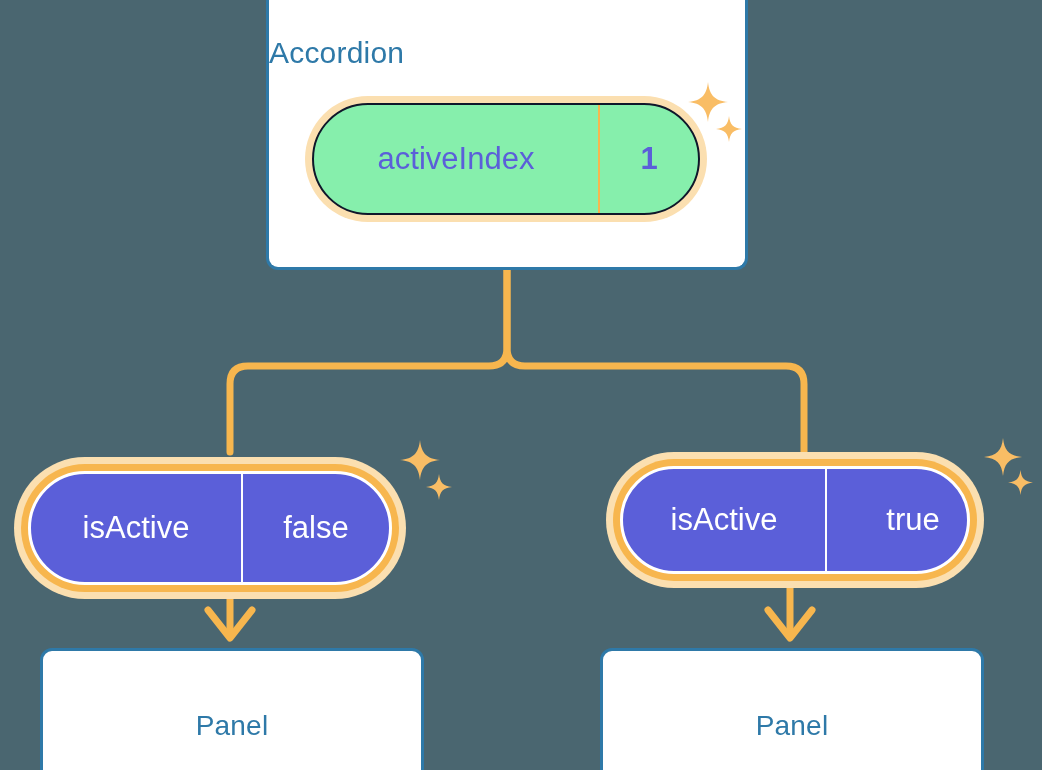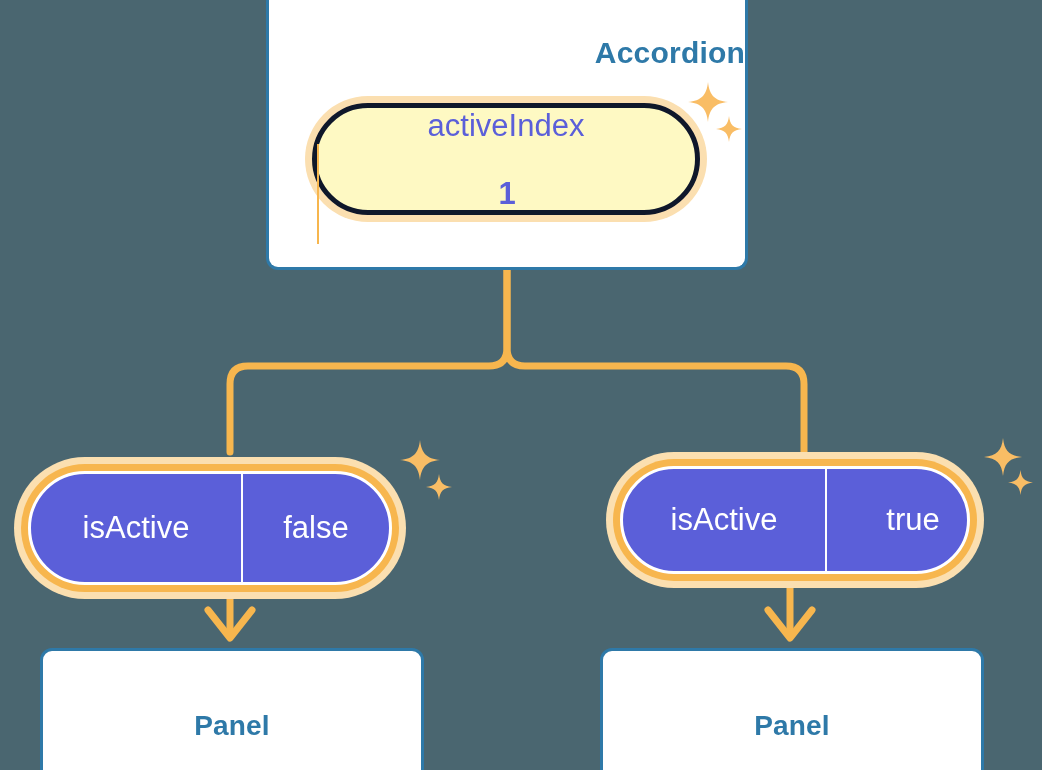--- a/index.html
+++ b/index.html
@@ -36,22 +36,22 @@
     position: absolute;
     background: #ffffff;
     border: 3px solid #2e79a8;
     border-radius: 12px;
     box-sizing: border-box;
     z-index: 3;
   }
   .card-title {
     color: #2e79a8;
     font-size: 30px;
-    font-weight: 700;
-    text-align: right;
+    font-weight: 400;
+    text-align: left;
     letter-spacing: 0.2px;
   }
 
   
   #accordion-card {
     left: 266px;
     top: 0px;
     width: 482px;
     height: 270px;
     border-top-left-radius: 0;
@@ -85,25 +85,24 @@
 
   
   #pill-activeindex {
     left: 312px;
     top: 103px;
     width: 388px;
     height: 112px;
     border: 7px solid #f6b košt;
   }
   #pill-activeindex {
-    border: 5px solid #0f172a;
+    border: 2px solid #0f172a;
     border-radius: 56px;
-    background: #fef9c3;
+    background: #86efac;
     box-shadow: 0 0 0 7px #fbdfb0;
-    flex-direction: column;
   }
   #pill-activeindex .pill-key,
   #pill-activeindex .pill-val {
     color: #5b5fd9;
   }
   #pill-activeindex .pill-key { flex: 1 1 auto; }
   #pill-activeindex .pill-val {
     flex: 0 0 100px;
     border-left: 2px solid #f7b64e;
     font-weight: 700;

